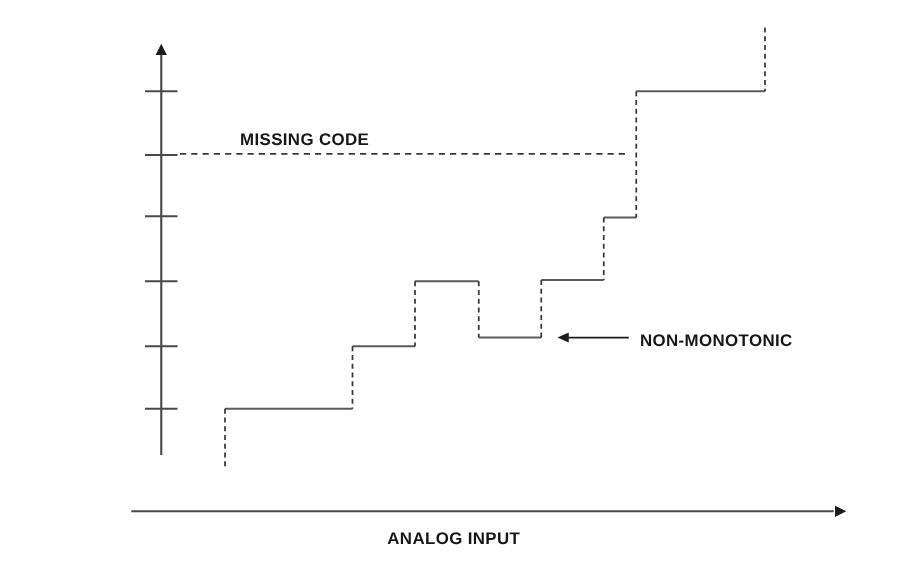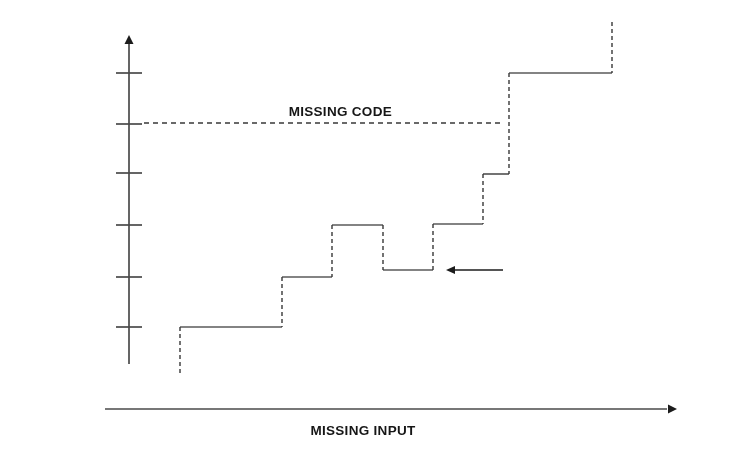--- a/index.html
+++ b/index.html
@@ -32,21 +32,21 @@
   #y-axis-label {
     left: 10px;
     top: 174px;
     width: 124px;
     text-align: center;
   }
   #missing-code-label {
     left: 192px;
     top: 102px;
     width: 200px;
-    text-align: right;
+    text-align: left;
   }
   #non-monotonic-label {
     left: 512px;
     top: 263px;
     width: 180px;
     text-align: left;
   }
   #x-axis-label {
     left: 263px;
     top: 421px;
@@ -92,15 +92,16 @@
       <line x1="509" y1="73" x2="509" y2="174" class="riser"></line>
       <line x1="612" y1="22" x2="612" y2="73" class="riser"></line>
       <line x1="144" y1="123" x2="500" y2="123" class="mcline"></line>
       <line x1="454" y1="270" x2="503" y2="270" class="ann"></line>
       <polygon points="446,270 455,266 455,274" class="head"></polygon>
     </svg>
 
 
   <div class="lbl" id="missing-code-label">MISSING CODE</div>
 
+  <div class="lbl" id="non-monotonic-label">NON-MONOTONIC</div>
 
-  <div class="lbl" id="x-axis-label">MISSING INPUT</div>
+  <div class="lbl" id="x-axis-label">ANALOG INPUT</div>
 </div>
 
 </body></html>

